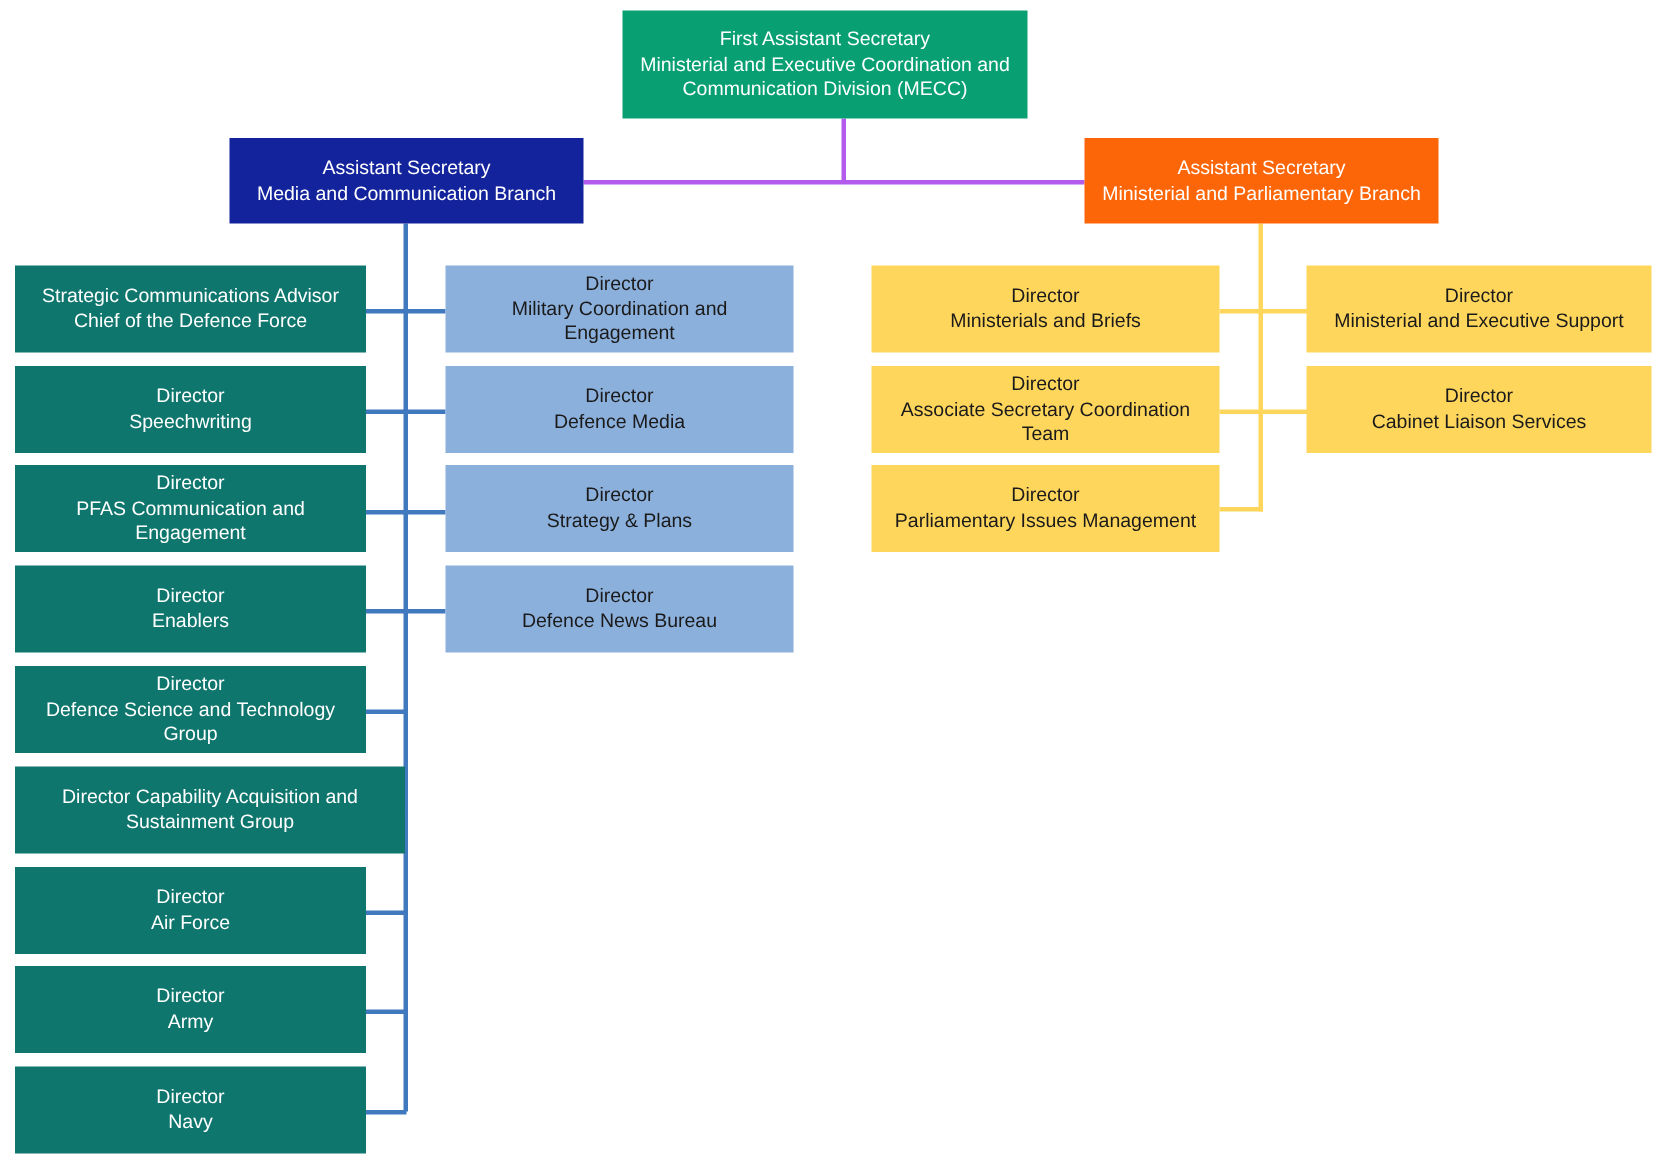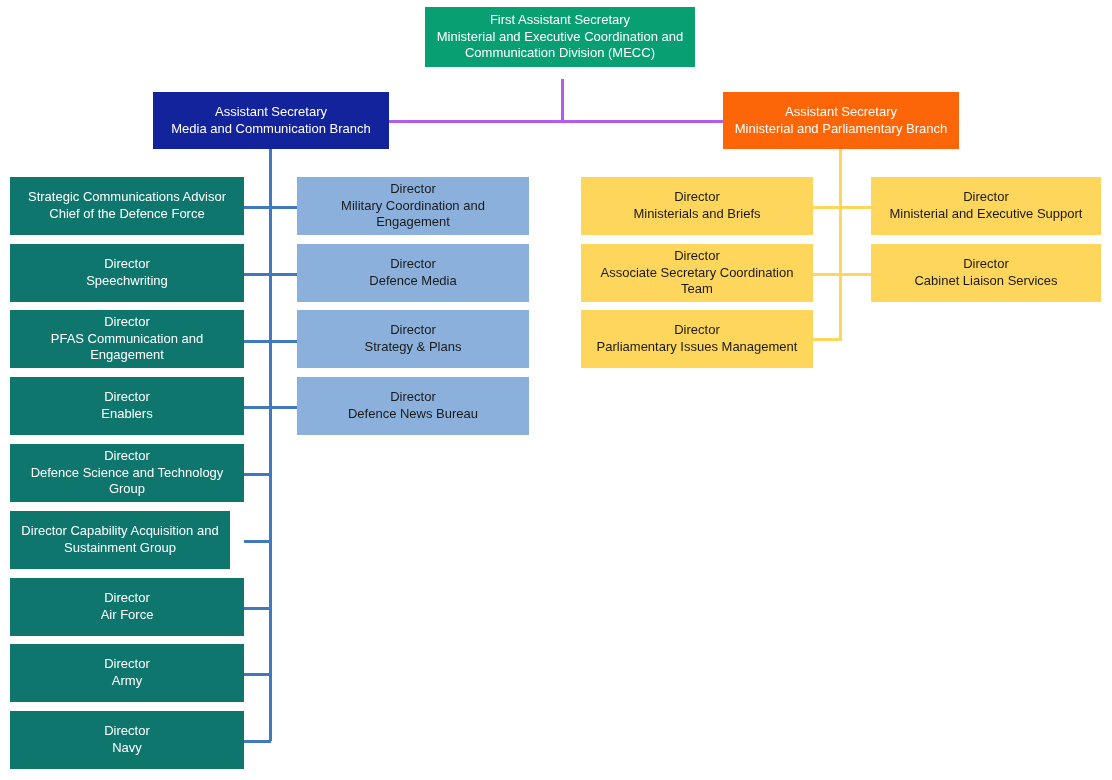--- a/index.html
+++ b/index.html
@@ -99,21 +99,21 @@
 
   <div class="conn conn-yellow" style="left:839px; top:149px; width:3px; height:192px;"></div>
 
   <div class="conn conn-yellow" style="left:813px; top:206px; width:29px; height:3px;"></div>
   <div class="conn conn-yellow" style="left:813px; top:273px; width:29px; height:3px;"></div>
   <div class="conn conn-yellow" style="left:813px; top:338px; width:29px; height:3px;"></div>
 
   <div class="conn conn-yellow" style="left:839px; top:206px; width:33px; height:3px;"></div>
   <div class="conn conn-yellow" style="left:839px; top:273px; width:33px; height:3px;"></div>
 
-  <div class="node node-green" style="left:425px; top:7px; width:270px; height:60px;">First Assistant Secretary
+  <div class="node node-green" style="left:415px; top:7px; width:270px; height:72px;">First Assistant Secretary
 Ministerial and Executive Coordination and
 Communication Division (MECC)</div>
 
   <div class="node node-navy" style="left:153px; top:92px; width:236px; height:57px;">Assistant Secretary
 Media and Communication Branch</div>
 
   <div class="node node-orange" style="left:723px; top:92px; width:236px; height:57px;">Assistant Secretary
 Ministerial and Parliamentary Branch</div>
 
   <div class="node node-blue" style="left:10px; top:177px; width:234px; height:58px;">Strategic Communications Advisor
@@ -121,21 +121,21 @@
   <div class="node node-blue" style="left:10px; top:244px; width:234px; height:58px;">Director
 Speechwriting</div>
   <div class="node node-blue" style="left:10px; top:310px; width:234px; height:58px;">Director
 PFAS Communication and
 Engagement</div>
   <div class="node node-blue" style="left:10px; top:377px; width:234px; height:58px;">Director
 Enablers</div>
   <div class="node node-blue" style="left:10px; top:444px; width:234px; height:58px;">Director
 Defence Science and Technology
 Group</div>
-  <div class="node node-blue" style="left:10px; top:511px; width:220px; height:58px;">Director Capability Acquisition and
+  <div class="node node-blue" style="left:10px; top:511px; width:260px; height:58px;">Director Capability Acquisition and
 Sustainment Group</div>
   <div class="node node-blue" style="left:10px; top:578px; width:234px; height:58px;">Director
 Air Force</div>
   <div class="node node-blue" style="left:10px; top:644px; width:234px; height:58px;">Director
 Army</div>
   <div class="node node-blue" style="left:10px; top:711px; width:234px; height:58px;">Director
 Navy</div>
 
   <div class="node node-lightblue" style="left:297px; top:177px; width:232px; height:58px;">Director
 Military Coordination and

